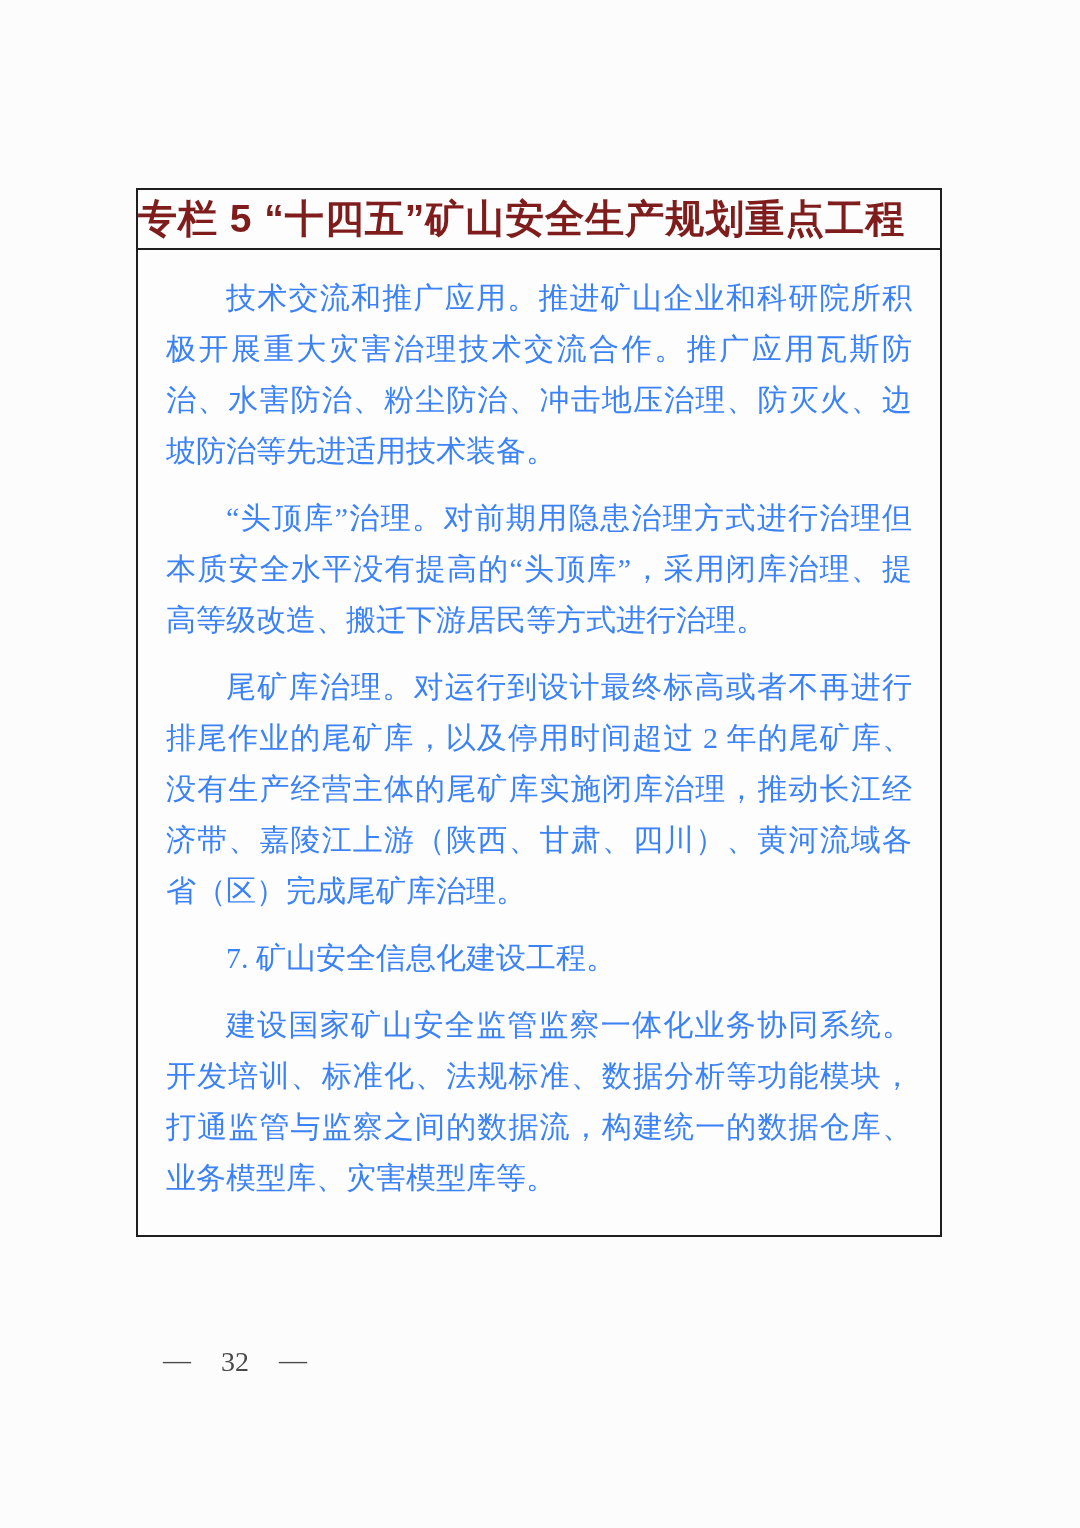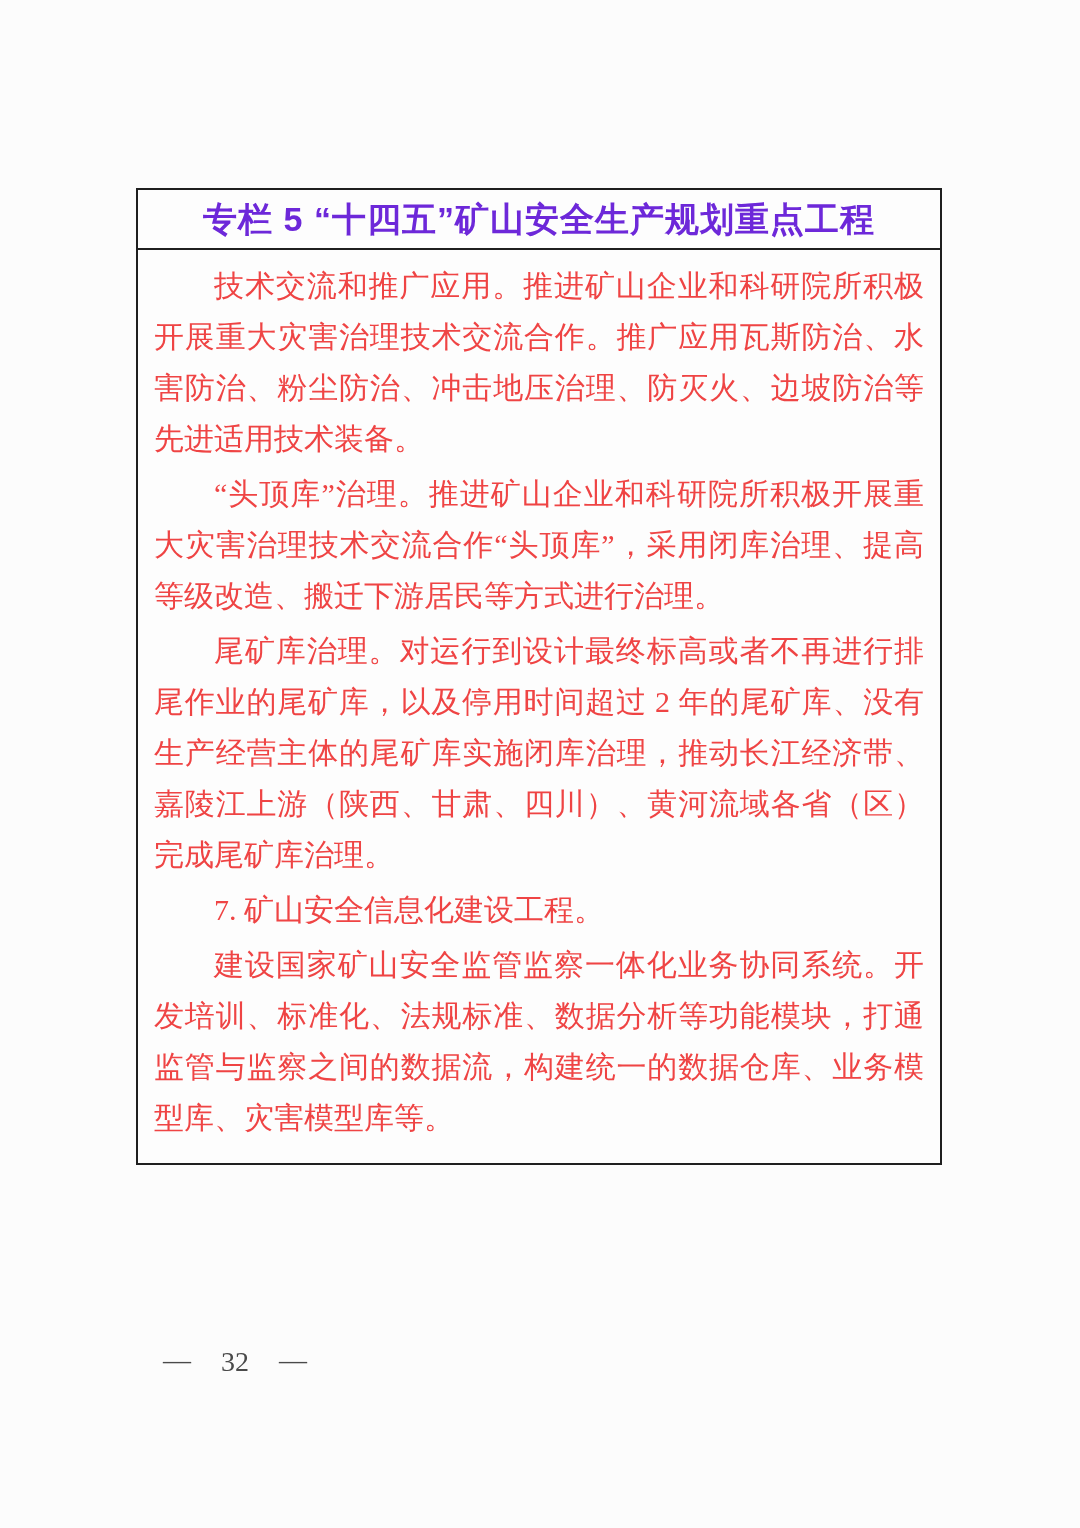--- a/index.html
+++ b/index.html
@@ -19,40 +19,40 @@
     position: absolute;
     left: 136px;
     top: 188px;
     width: 806px;
     border: 2px solid #1f1f1f;
     background: #fdfdfd;
     box-sizing: border-box;
   }
   .box-header {
     border-bottom: 2px solid #1f1f1f;
-    text-align: center;
+    text-align: left;
     font-family: "Liberation Sans", "DejaVu Sans", sans-serif;
     font-weight: bold;
-    font-size: 34px;
+    font-size: 39px;
     line-height: 58px;
     height: 58px;
     letter-spacing: 1px;
-    color: #6d28d9;
+    color: #7f1d1d;
     overflow: hidden;
   }
   .box-body {
     padding: 6px 12px 16px 12px;
   }
   .para {
-    margin: 4px;
+    margin: 16px;
     text-indent: 2em;
     font-size: 30px;
     line-height: 51px;
     text-align: justify;
-    color: #ef4444;
+    color: #3b82f6;
   }
   .footer {
     position: absolute;
     left: 163px;
     top: 1346px;
     display: flex;
     align-items: center;
     gap: 30px;
     color: #4a4a4a;
     font-size: 28px;
@@ -68,21 +68,21 @@
 
 <div class="page">
 
   <div class="box">
     <div class="box-header">专栏 5 “十四五”矿山安全生产规划重点工程</div>
     <div class="box-body">
 
         <p class="para">技术交流和推广应用。推进矿山企业和科研院所积极开展重大灾害治理技术交流合作。推广应用瓦斯防治、水害防治、粉尘防治、冲击地压治理、防灭火、边坡防治等先进适用技术装备。</p>
 
 
-        <p class="para">“头顶库”治理。推进矿山企业和科研院所积极开展重大灾害治理技术交流合作“头顶库”，采用闭库治理、提高等级改造、搬迁下游居民等方式进行治理。</p>
+        <p class="para">“头顶库”治理。对前期用隐患治理方式进行治理但本质安全水平没有提高的“头顶库”，采用闭库治理、提高等级改造、搬迁下游居民等方式进行治理。</p>
 
         <p class="para">尾矿库治理。对运行到设计最终标高或者不再进行排尾作业的尾矿库，以及停用时间超过 2 年的尾矿库、没有生产经营主体的尾矿库实施闭库治理，推动长江经济带、嘉陵江上游（陕西、甘肃、四川）、黄河流域各省（区）完成尾矿库治理。</p>
 
         <p class="para">7. 矿山安全信息化建设工程。</p>
 
 
 
         <p class="para">建设国家矿山安全监管监察一体化业务协同系统。开发培训、标准化、法规标准、数据分析等功能模块，打通监管与监察之间的数据流，构建统一的数据仓库、业务模型库、灾害模型库等。</p>
       </div>
   </div>

